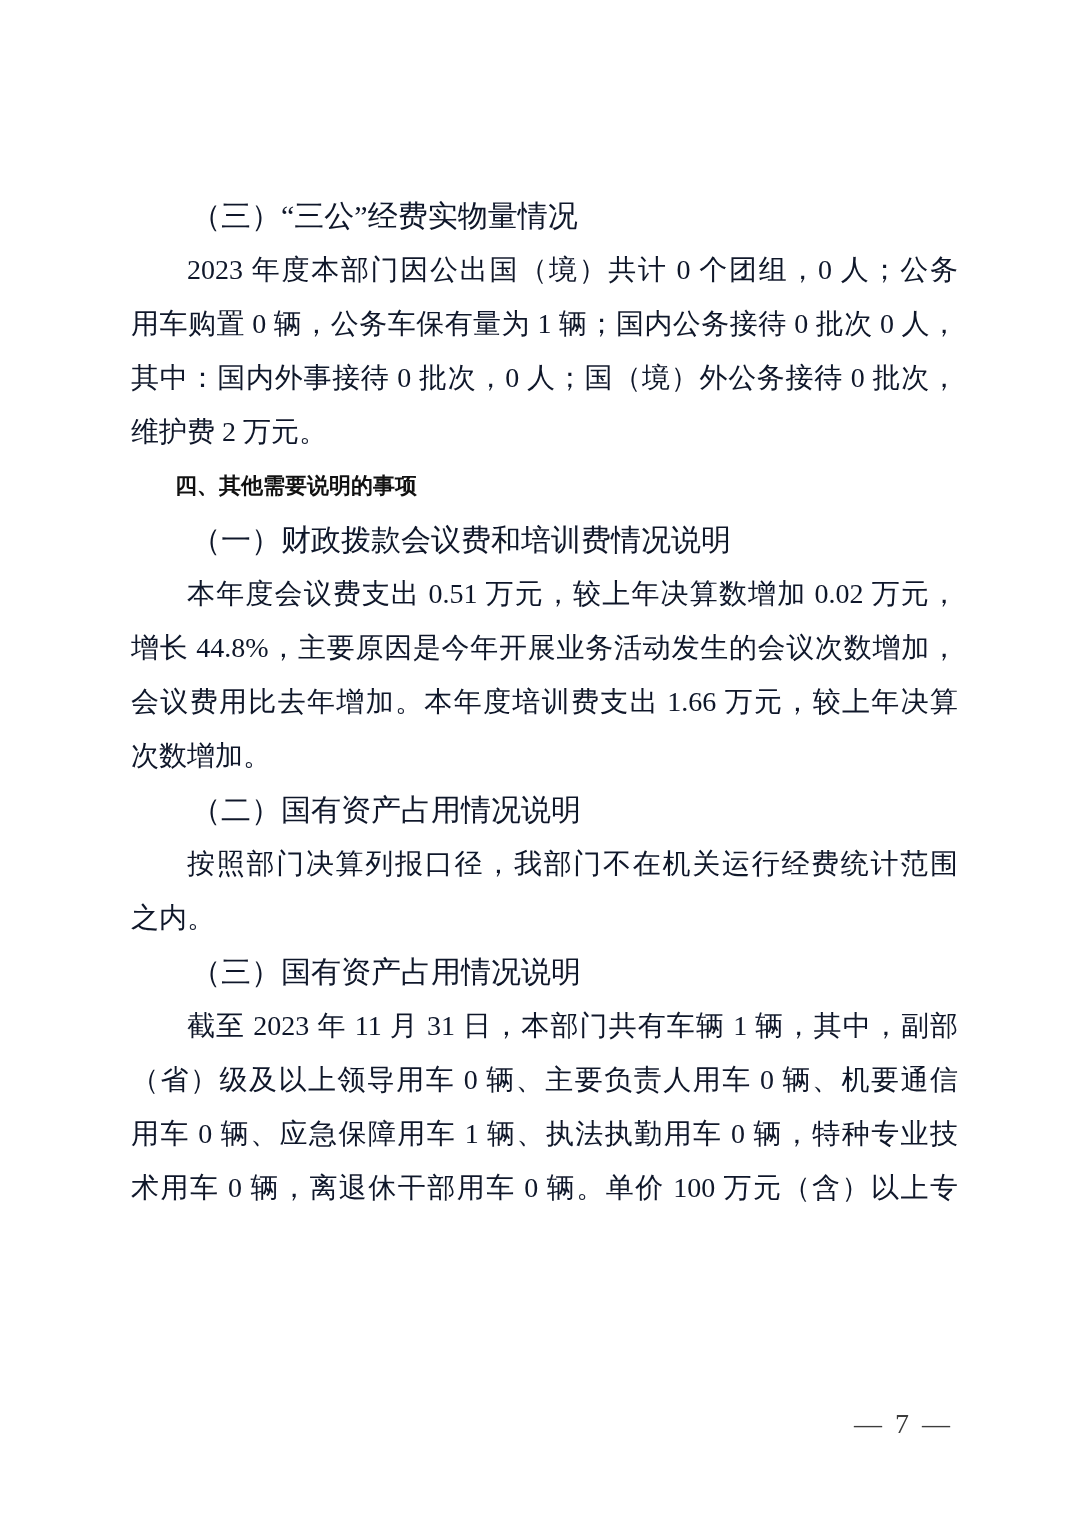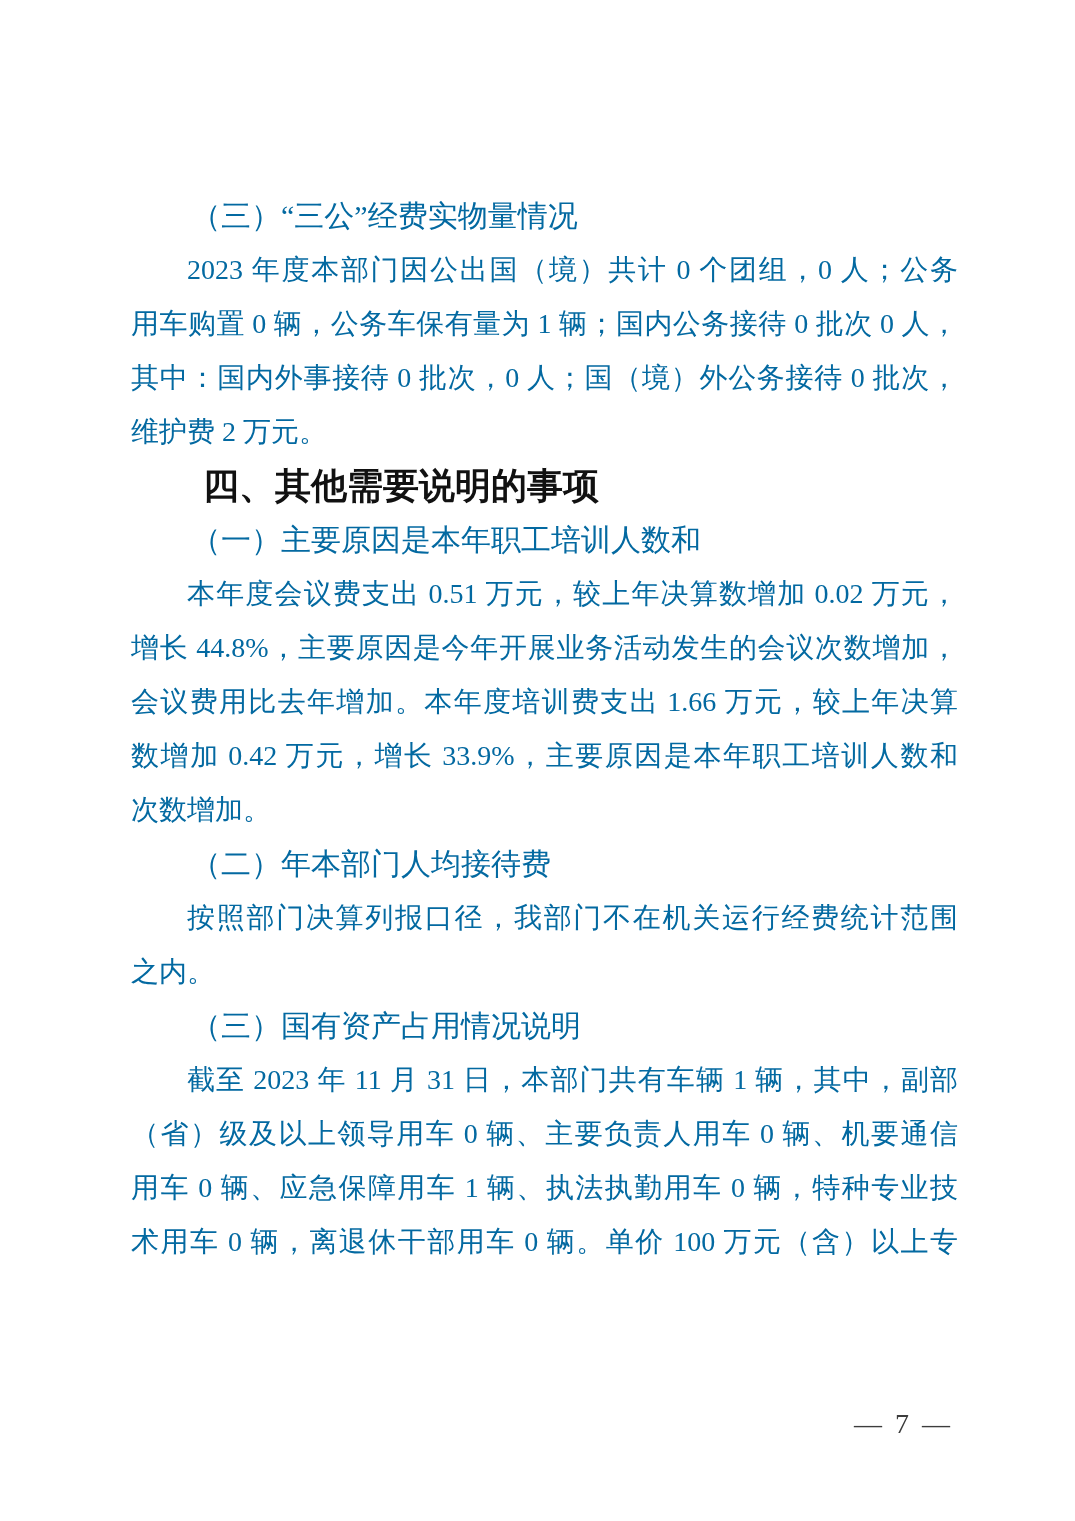--- a/index.html
+++ b/index.html
@@ -20,38 +20,38 @@
     position: absolute;
     left: 131px;
     top: 189px;
     width: 827px;
   }
   .line {
     height: 54px;
     line-height: 54px;
     font-size: 28px;
     white-space: normal;
-    color: #0369a1;
+    color: #0f172a;
   }
   .line.indent { text-indent: 2em; }
   .line.just {
     text-align: justify;
     text-align-last: justify;
   }
   .line.body {
     font-family: "Liberation Serif", serif;
   }
   .line.kai {
     font-family: "Liberation Serif", serif;
     font-size: 30px;
   }
   .line.hei {
     font-family: "Liberation Sans", sans-serif;
     font-weight: 700;
-    font-size: 36px;
+    font-size: 22px;
     color: #111111;
   }
   .page-number {
     position: absolute;
     top: 1402px;
     right: 122px;
     height: 44px;
     line-height: 44px;
     font-family: "Liberation Serif", serif;
     font-size: 28px;
@@ -63,27 +63,26 @@
 <body>
 
 <main class="page">
   <section class="text-block">
       <div class="line kai indent">（三）“三公”经费实物量情况</div>
       <div class="line body indent just">2023 年度本部门因公出国（境）共计 0 个团组，0 人；公务</div>
       <div class="line body just">用车购置 0 辆，公务车保有量为 1 辆；国内公务接待 0 批次 0 人，</div>
       <div class="line body just">其中：国内外事接待 0 批次，0 人；国（境）外公务接待 0 批次，</div>
       <div class="line body">维护费 2 万元。</div>
       <div class="line hei indent">四、其他需要说明的事项</div>
-      <div class="line kai indent">（一）主要原因是本年职工培训人数和</div>
+      <div class="line kai indent">（一）财政拨款会议费和培训费情况说明</div>
       <div class="line body indent just">本年度会议费支出 0.51 万元，较上年决算数增加 0.02 万元，</div>
       <div class="line body just">增长 44.8%，主要原因是今年开展业务活动发生的会议次数增加，</div>
       <div class="line body just">会议费用比去年增加。本年度培训费支出 1.66 万元，较上年决算</div>
-      <div class="line body just">数增加 0.42 万元，增长 33.9%，主要原因是本年职工培训人数和</div>
       <div class="line body">次数增加。</div>
-      <div class="line kai indent">（二）年本部门人均接待费</div>
+      <div class="line kai indent">（二）国有资产占用情况说明</div>
       <div class="line body indent just">按照部门决算列报口径，我部门不在机关运行经费统计范围</div>
       <div class="line body">之内。</div>
       <div class="line kai indent">（三）国有资产占用情况说明</div>
       <div class="line body indent just">截至 2023 年 11 月 31 日，本部门共有车辆 1 辆，其中，副部</div>
       <div class="line body just">（省）级及以上领导用车 0 辆、主要负责人用车 0 辆、机要通信</div>
       <div class="line body just">用车 0 辆、应急保障用车 1 辆、执法执勤用车 0 辆，特种专业技</div>
       <div class="line body just">术用车 0 辆，离退休干部用车 0 辆。单价 100 万元（含）以上专</div>
     </section>
   <div class="page-number">— 7 —</div>
 </main>

